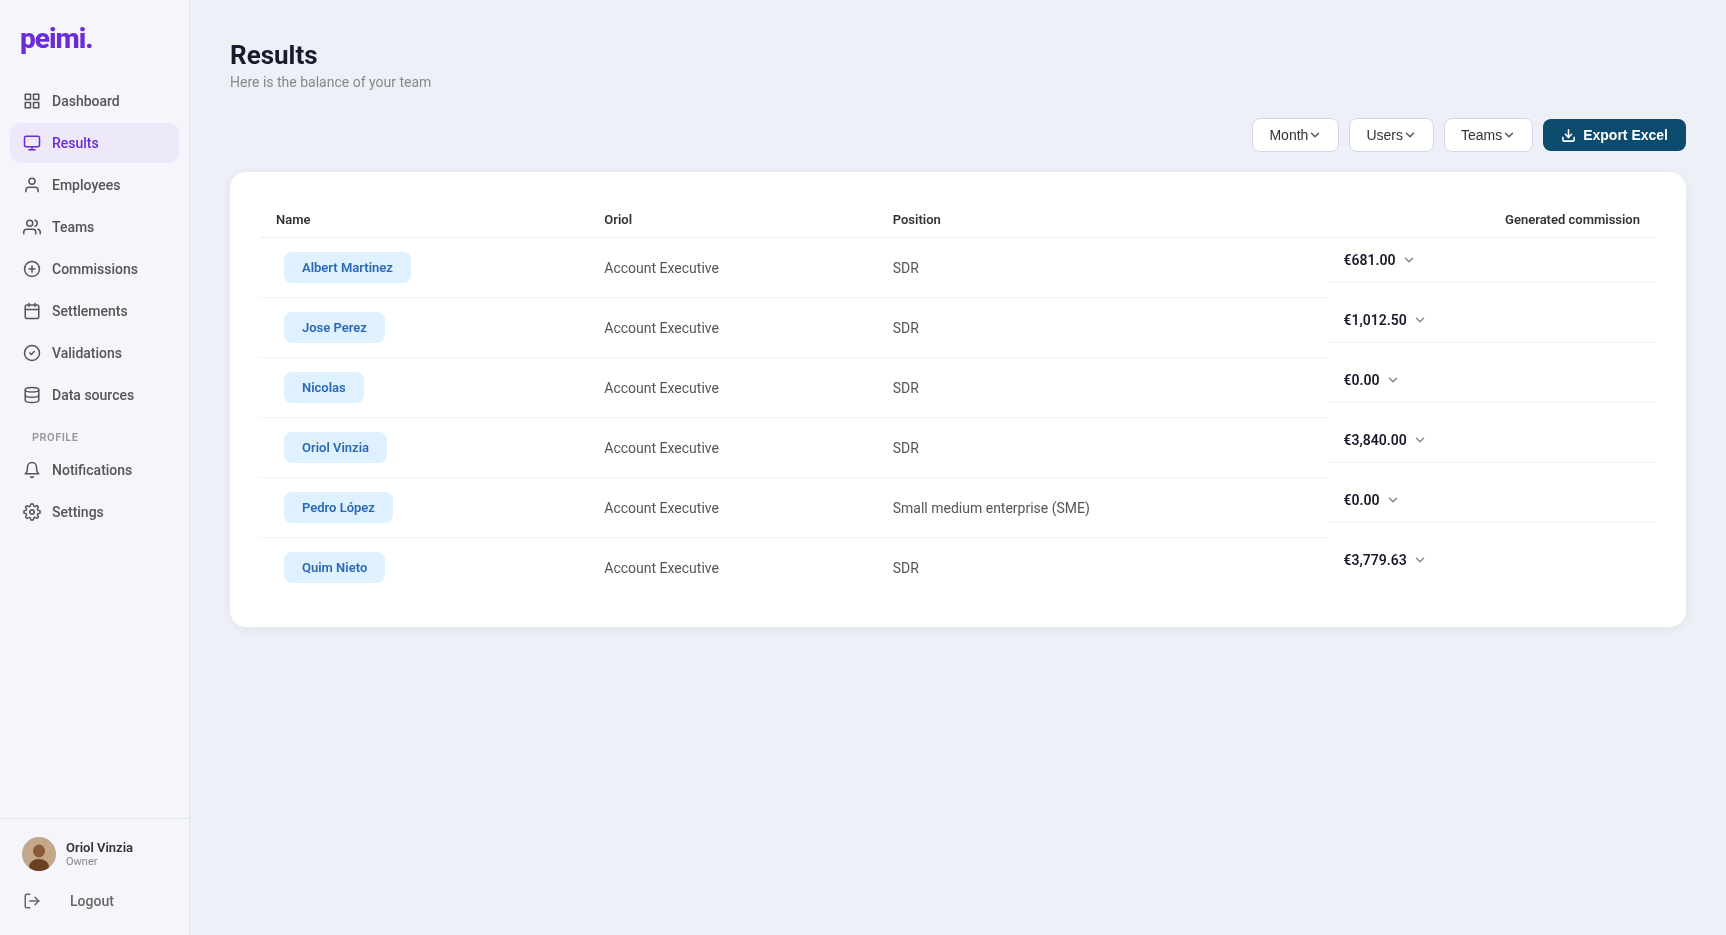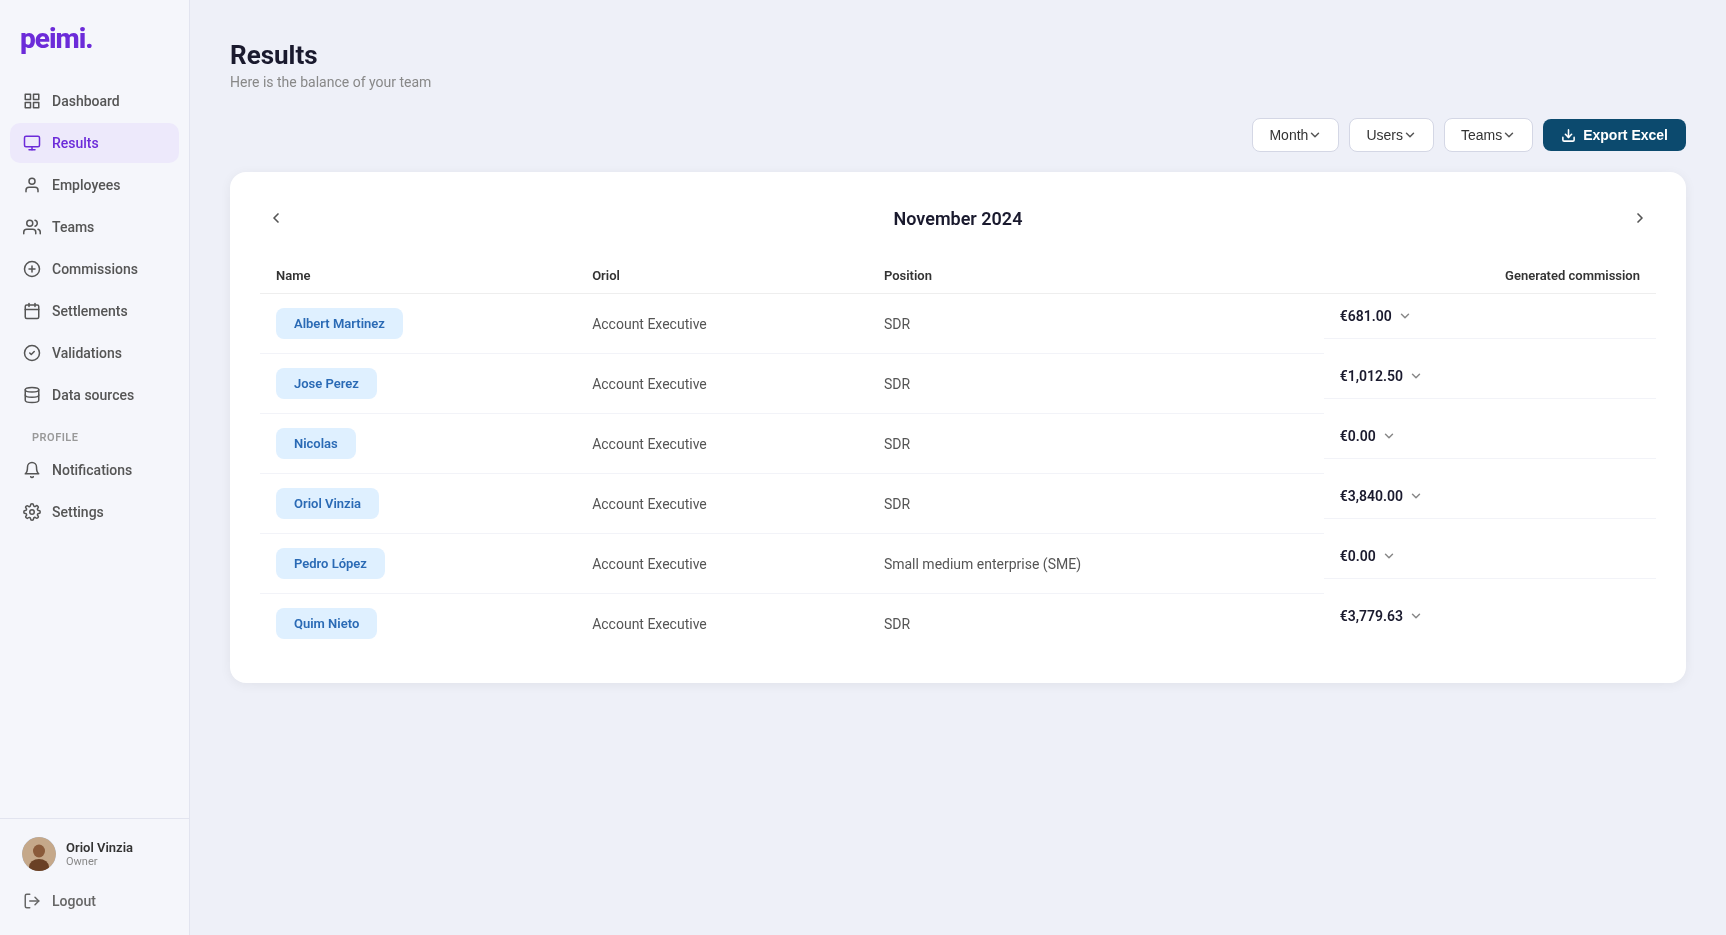--- a/index.html
+++ b/index.html
@@ -94,21 +94,21 @@
       justify-content: center;
       font-size: 14px;
       color: #555;
     }
     .user-details { display: flex; flex-direction: column; }
     .user-name { font-size: 13px; font-weight: 600; color: #333; }
     .user-role { font-size: 11px; color: #888; }
     .logout-item {
       display: flex;
       align-items: center;
-      gap: 10px;
+      gap: 28px;
       padding: 8px 12px;
       border-radius: 10px;
       cursor: pointer;
       color: #666;
       font-size: 14px;
       font-weight: 500;
       margin-top: 4px;
     }
 
     
@@ -222,20 +222,21 @@
     }
     .name-badge {
       display: inline-block;
       padding: 8px 18px;
       background: #dff0ff;
       border-radius: 8px;
       font-size: 13px;
       font-weight: 600;
       color: #2a6ab5;
       white-space: nowrap;
+      margin-left: 8px;
     }
     .commission-amount {
       font-size: 14px;
       font-weight: 600;
       color: #1a1a2e;
     }
     .chevron-down {
       color: #888;
       font-size: 13px;
       cursor: pointer;
@@ -413,33 +414,20 @@
         <path d="M21 15v4a2 2 0 0 1-2 2H5a2 2 0 0 1-2-2v-4"></path>
         <polyline points="7 10 12 15 17 10"></polyline>
         <line x1="12" y1="15" x2="12" y2="3"></line>
       </svg>
       <span>Export Excel</span>
     </button>
   </div>
 
   <div class="results-card">
 
-    <div class="month-nav">
-      <button class="nav-arrow">
-        <svg width="16" height="16" viewBox="0 0 24 24" fill="none" stroke="#555" stroke-width="2.5" stroke-linecap="round" stroke-linejoin="round">
-            <polyline points="15 18 9 12 15 6"></polyline>
-          </svg>
-      </button>
-      <span class="month-title">November 2024</span>
-      <button class="nav-arrow">
-        <svg width="16" height="16" viewBox="0 0 24 24" fill="none" stroke="#555" stroke-width="2.5" stroke-linecap="round" stroke-linejoin="round">
-            <polyline points="9 18 15 12 9 6"></polyline>
-          </svg>
-      </button>
-    </div>
 
     <table class="data-table">
       <thead>
         <tr id="table-header-row">
             <th>Name</th>
             <th>Oriol</th>
             <th>Position</th>
             <th>Generated commission</th>
           </tr>
       </thead>

